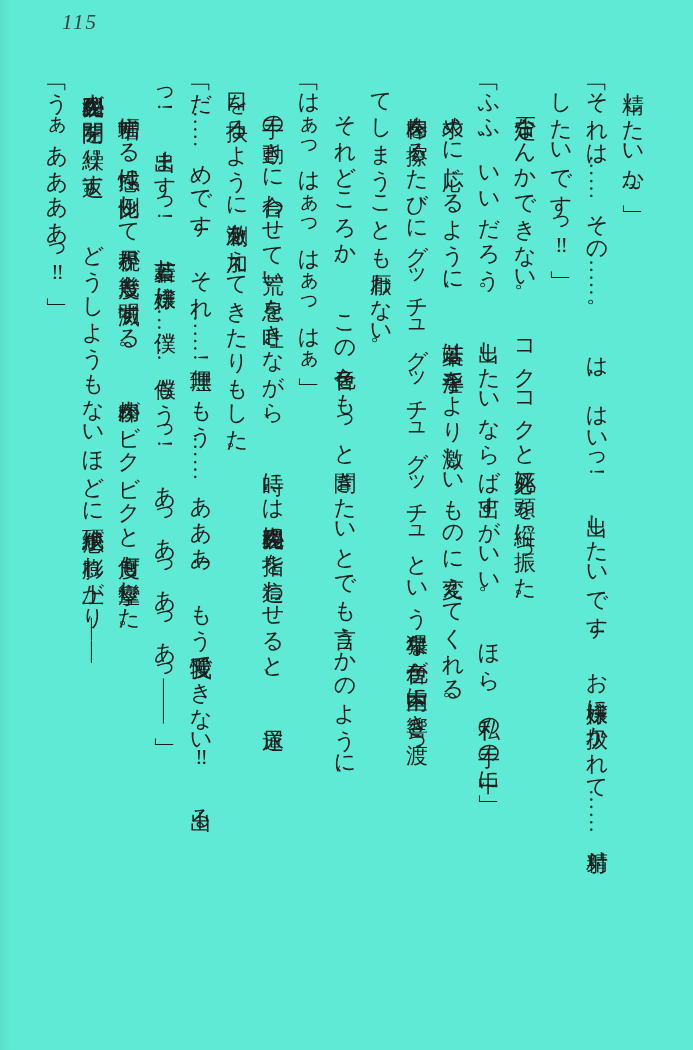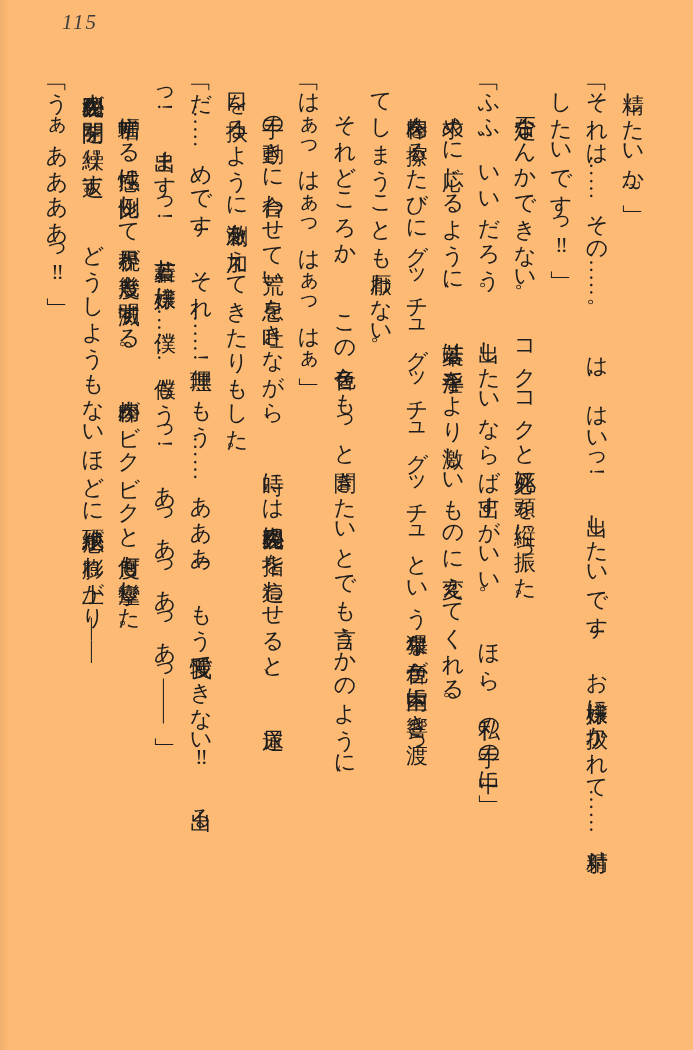--- a/index.html
+++ b/index.html
@@ -5,21 +5,21 @@
   html, body {
     margin: 0;
     padding: 0;
     background: #e8e8e6;
   }
   .page {
     position: relative;
     width: 693px;
     height: 1050px;
     margin: 0 auto;
-    background: #fdba74;
+    background: #5eead4;
     overflow: hidden;
     font-family: "Liberation Serif", "DejaVu Serif", serif;
   }
   
   .page::before {
     content: "";
     position: absolute;
     left: 0; top: 0; bottom: 0;
     width: 10px;
     background: linear-gradient(to right, rgba(0,0,0,0.05), rgba(0,0,0,0));

